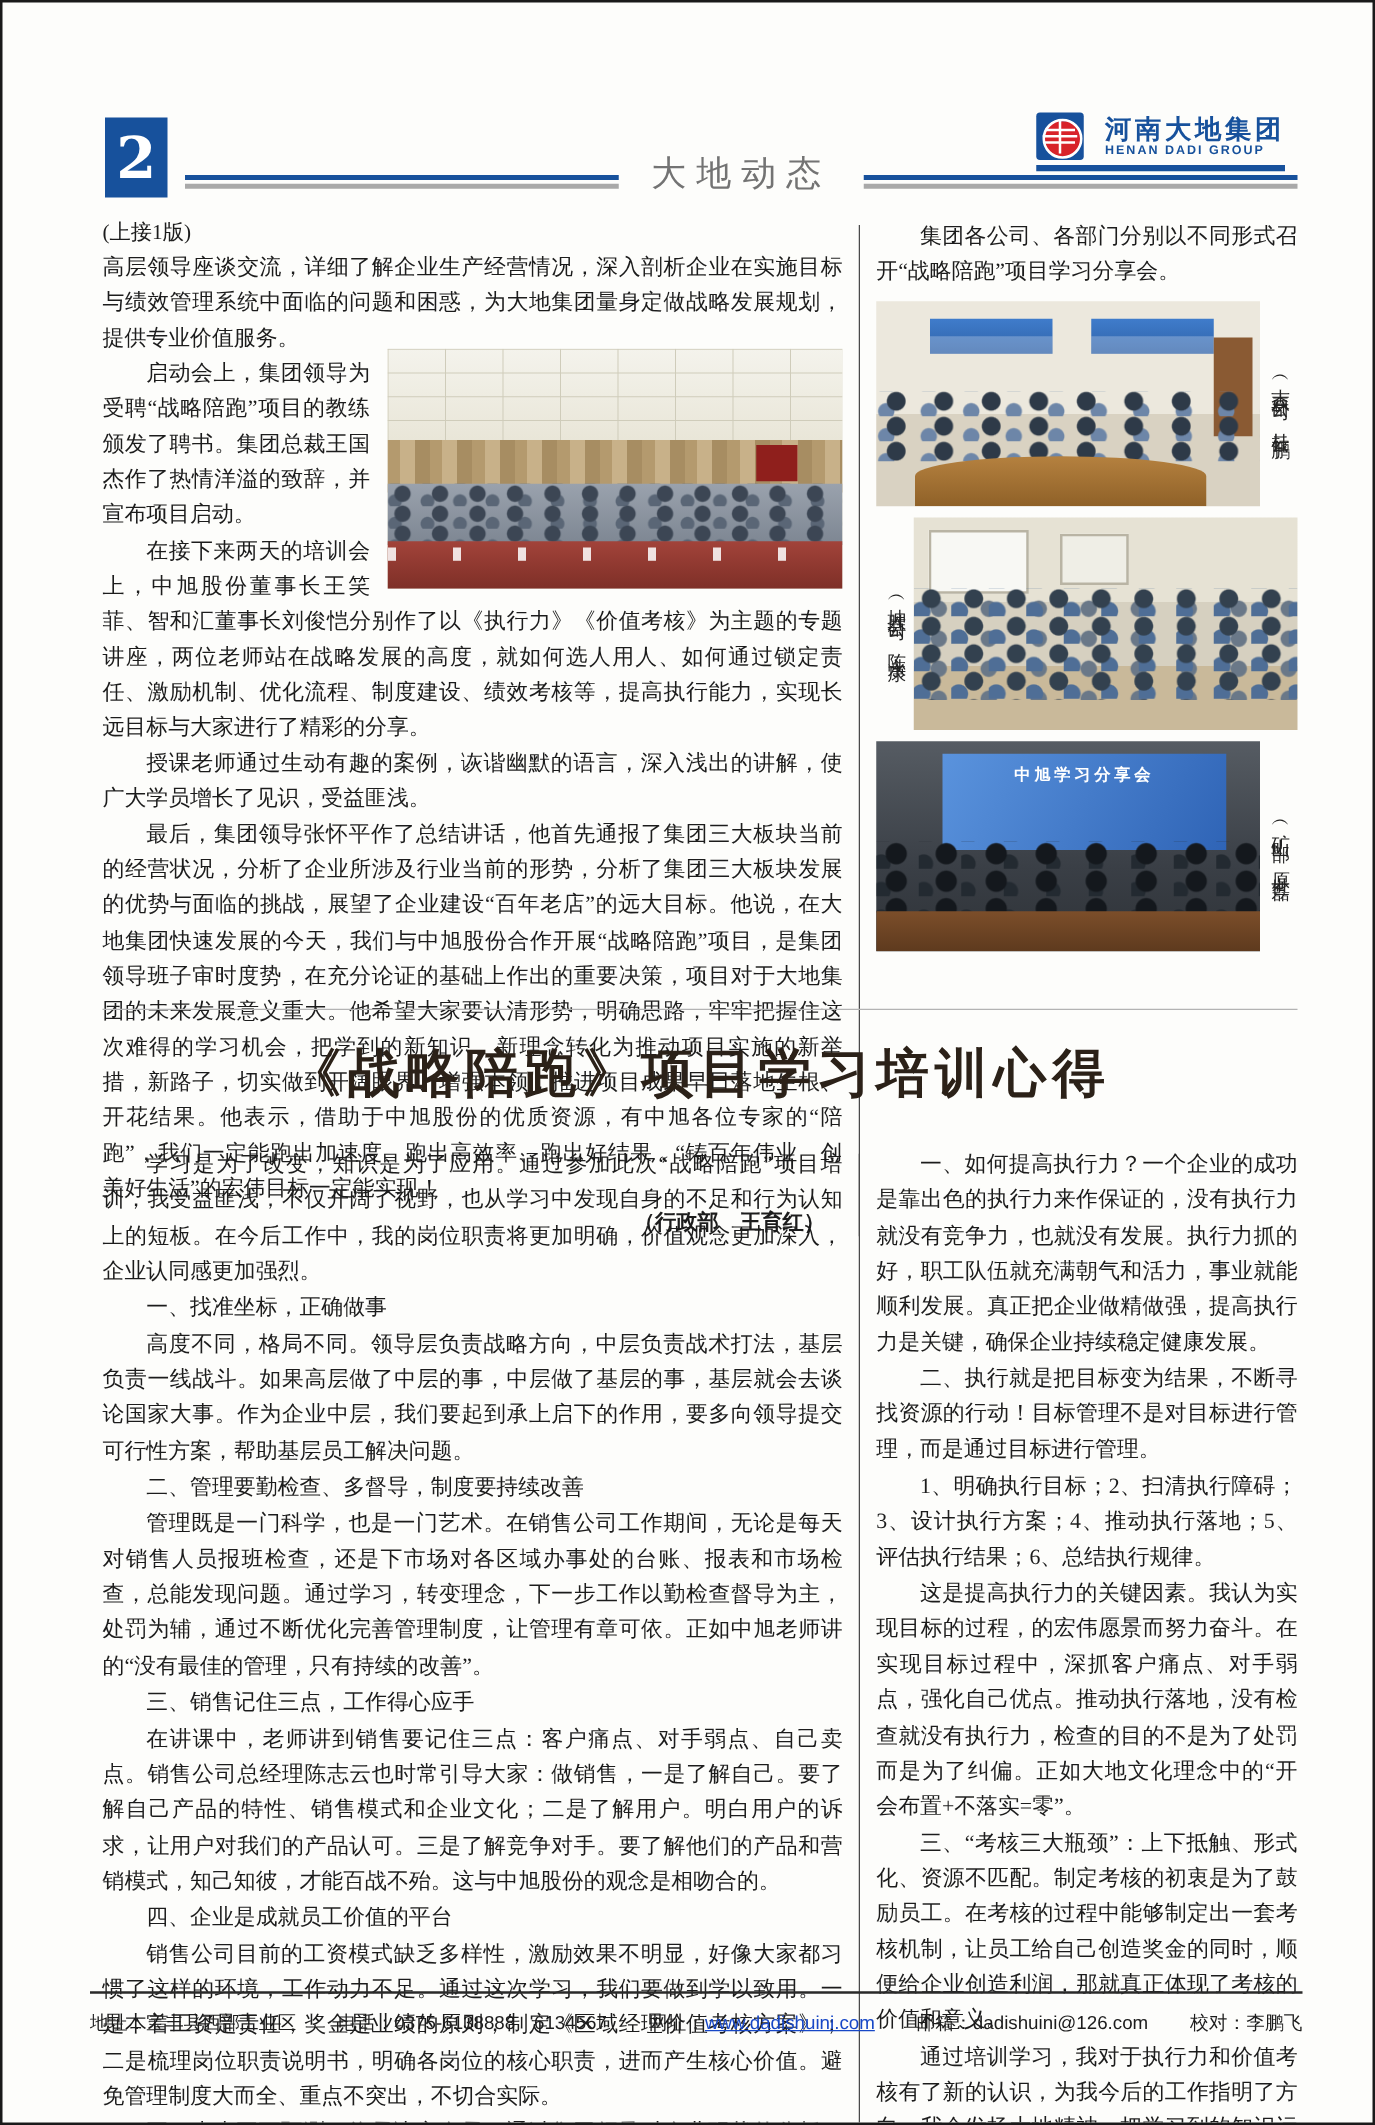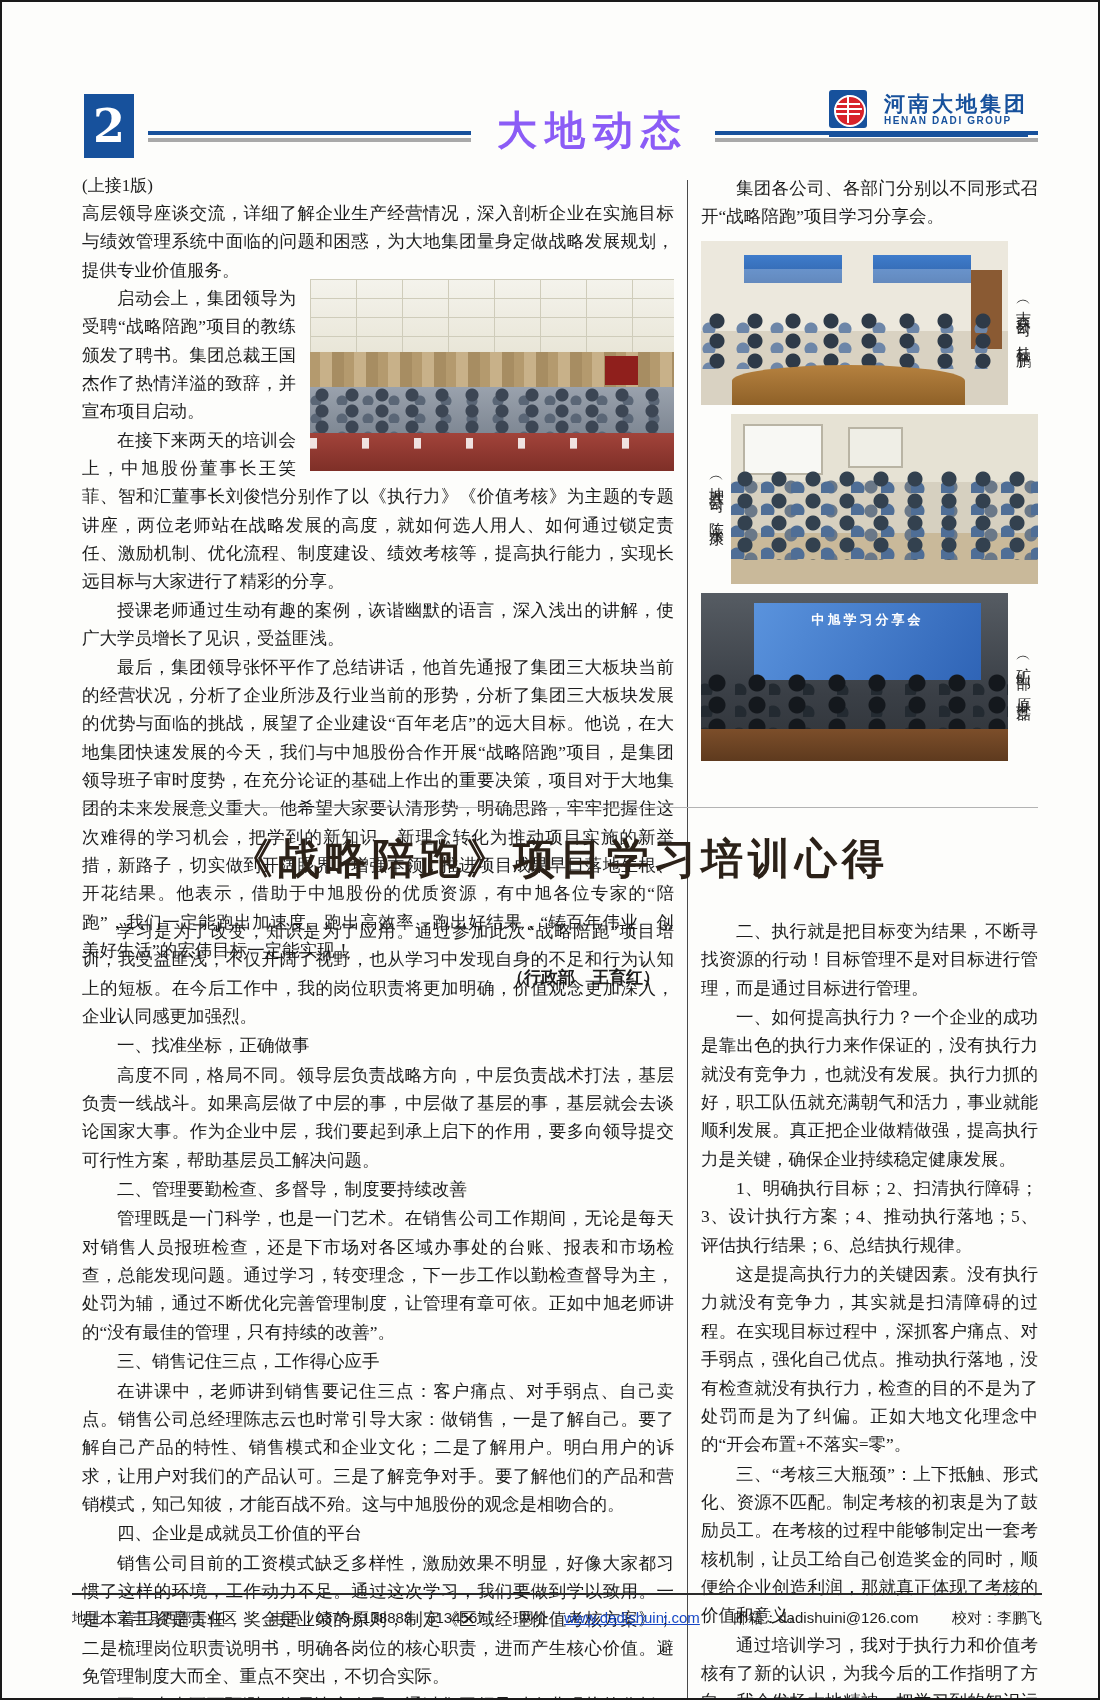--- a/index.html
+++ b/index.html
@@ -15,21 +15,21 @@
     position:absolute; left:2px; top:0; width:50px; height:64px;
     background:#17519c; color:#fff; display:flex; align-items:center; justify-content:center;
     font-family:"DejaVu Serif","Liberation Serif",serif; font-size:46px; font-weight:bold;
   }
   .hd-mid { position:absolute; left:66px; right:0; bottom:2px; display:flex; align-items:center; }
   .rules { flex:1; display:flex; flex-direction:column; gap:3px; }
   .rule-blue { height:4px; background:#17519c; }
   .rule-gray { height:4px; background:#a9a9a9; }
   .hd-title {
     padding:0 26px; font-family:"Liberation Sans","DejaVu Sans",sans-serif;
-    font-weight:bold; font-size:40px; letter-spacing:8px; color:#8b5cf6; white-space:nowrap;
+    font-weight:normal; font-size:28px; letter-spacing:8px; color:#737373; white-space:nowrap;
     transform:translateY(-6px);
   }
   .brand { position:absolute; right:10px; top:-4px; display:flex; flex-direction:column; align-items:stretch; }
   .brand-row { display:flex; align-items:center; gap:17px; }
   .globe { position:relative; width:38px; height:38px; background:#17519c; border-radius:3px; }
   .globe::before {
     content:""; position:absolute; left:5px; top:5px; width:28px; height:28px; border-radius:50%;
     background:
       radial-gradient(circle at 50% 50%, #d8232a 60%, #d8232a 100%);
     border:2px solid #fff;
@@ -255,24 +255,24 @@
       <p class="para">管理既是一门科学，也是一门艺术。在销售公司工作期间，无论是每天对销售人员报班检查，还是下市场对各区域办事处的台账、报表和市场检查，总能发现问题。通过学习，转变理念，下一步工作以勤检查督导为主，处罚为辅，通过不断优化完善管理制度，让管理有章可依。正如中旭老师讲的“没有最佳的管理，只有持续的改善”。</p>
       <p class="para">三、销售记住三点，工作得心应手</p>
       <p class="para">在讲课中，老师讲到销售要记住三点：客户痛点、对手弱点、自己卖点。销售公司总经理陈志云也时常引导大家：做销售，一是了解自己。要了解自己产品的特性、销售模式和企业文化；二是了解用户。明白用户的诉求，让用户对我们的产品认可。三是了解竞争对手。要了解他们的产品和营销模式，知己知彼，才能百战不殆。这与中旭股份的观念是相吻合的。</p>
       <p class="para">四、企业是成就员工价值的平台</p>
       <p class="para">销售公司目前的工资模式缺乏多样性，激励效果不明显，好像大家都习惯了这样的环境，工作动力不足。通过这次学习，我们要做到学以致用。一是本着工资是责任，奖金是业绩的原则，制定《区域经理价值考核方案》；二是梳理岗位职责说明书，明确各岗位的核心职责，进而产生核心价值。避免管理制度大而全、重点不突出，不切合实际。</p>
       <p class="para">五、未来不可预测，终局决定布局。通过集团领导对企业现状的分析，对未来发展的展望，更令我对自己的未来充满信心，作为青年一代，我们有向老师虚心学习的态度，有积极接受新鲜事物的能力，有成就伟大事业的梦想。未来，让我们一起，为“铸百年伟业，创美好生活”的宏伟愿景而努力奋斗！</p>
 
     </div>
     <div class="vdiv"></div>
     <div class="col-r">
+      <p class="para">一、如何提高执行力？一个企业的成功是靠出色的执行力来作保证的，没有执行力就没有竞争力，也就没有发展。执行力抓的好，职工队伍就充满朝气和活力，事业就能顺利发展。真正把企业做精做强，提高执行力是关键，确保企业持续稳定健康发展。</p>
       <p class="para">二、执行就是把目标变为结果，不断寻找资源的行动！目标管理不是对目标进行管理，而是通过目标进行管理。</p>
-      <p class="para">一、如何提高执行力？一个企业的成功是靠出色的执行力来作保证的，没有执行力就没有竞争力，也就没有发展。执行力抓的好，职工队伍就充满朝气和活力，事业就能顺利发展。真正把企业做精做强，提高执行力是关键，确保企业持续稳定健康发展。</p>
       <p class="para">1、明确执行目标；2、扫清执行障碍；3、设计执行方案；4、推动执行落地；5、评估执行结果；6、总结执行规律。</p>
-      <p class="para">这是提高执行力的关键因素。没有执行力就没有竞争力，其实就是扫清障碍的过程。在实现目标过程中，深抓客户痛点、对手弱点，强化自己优点。推动执行落地，没有检查就没有执行力，检查的目的不是为了处罚而是为了纠偏。正如大地文化理念中的“开会布置+不落实=零”。</p>
+      <p class="para">这是提高执行力的关键因素。我认为实现目标的过程，的宏伟愿景而努力奋斗。在实现目标过程中，深抓客户痛点、对手弱点，强化自己优点。推动执行落地，没有检查就没有执行力，检查的目的不是为了处罚而是为了纠偏。正如大地文化理念中的“开会布置+不落实=零”。</p>
       <p class="para">三、“考核三大瓶颈”：上下抵触、形式化、资源不匹配。制定考核的初衷是为了鼓励员工。在考核的过程中能够制定出一套考核机制，让员工给自己创造奖金的同时，顺便给企业创造利润，那就真正体现了考核的价值和意义。</p>
       <p class="para">通过培训学习，我对于执行力和价值考核有了新的认识，为我今后的工作指明了方向，我会发扬大地精神，把学习到的知识运用到工作中去，为实现“百年大地”的宏伟目标作出积极的贡献！</p>
 
     </div>
   </div>
 
   <div class="footer">
     <span class="fitem"><span class="flabel">地址：</span><span class="fval">宝丰县西部工业区</span></span>
     <span class="fitem"><span class="flabel">电话：</span><span class="fval">0375-6138888　6134567</span></span>
     <span class="fitem"><span class="flabel">网址：</span><span class="fval link">www.dadishuini.com</span></span>

